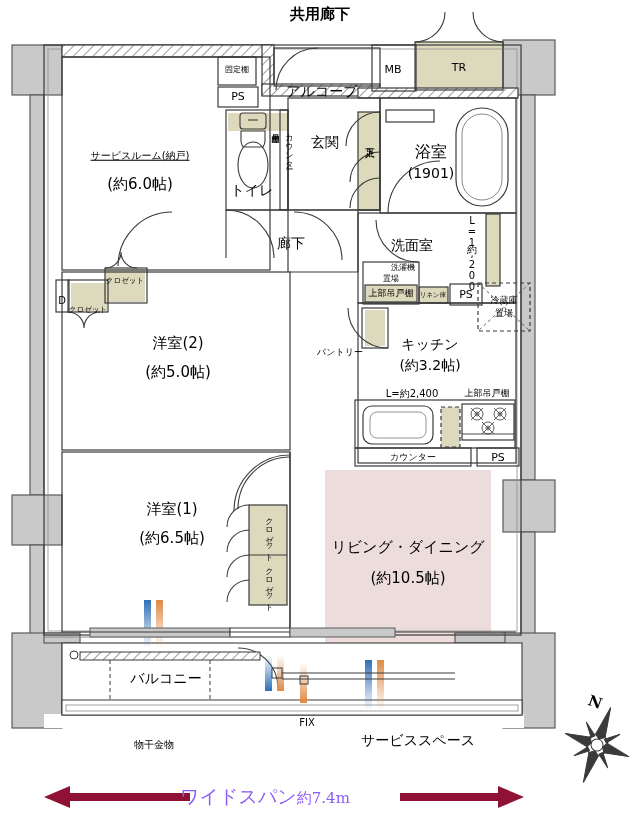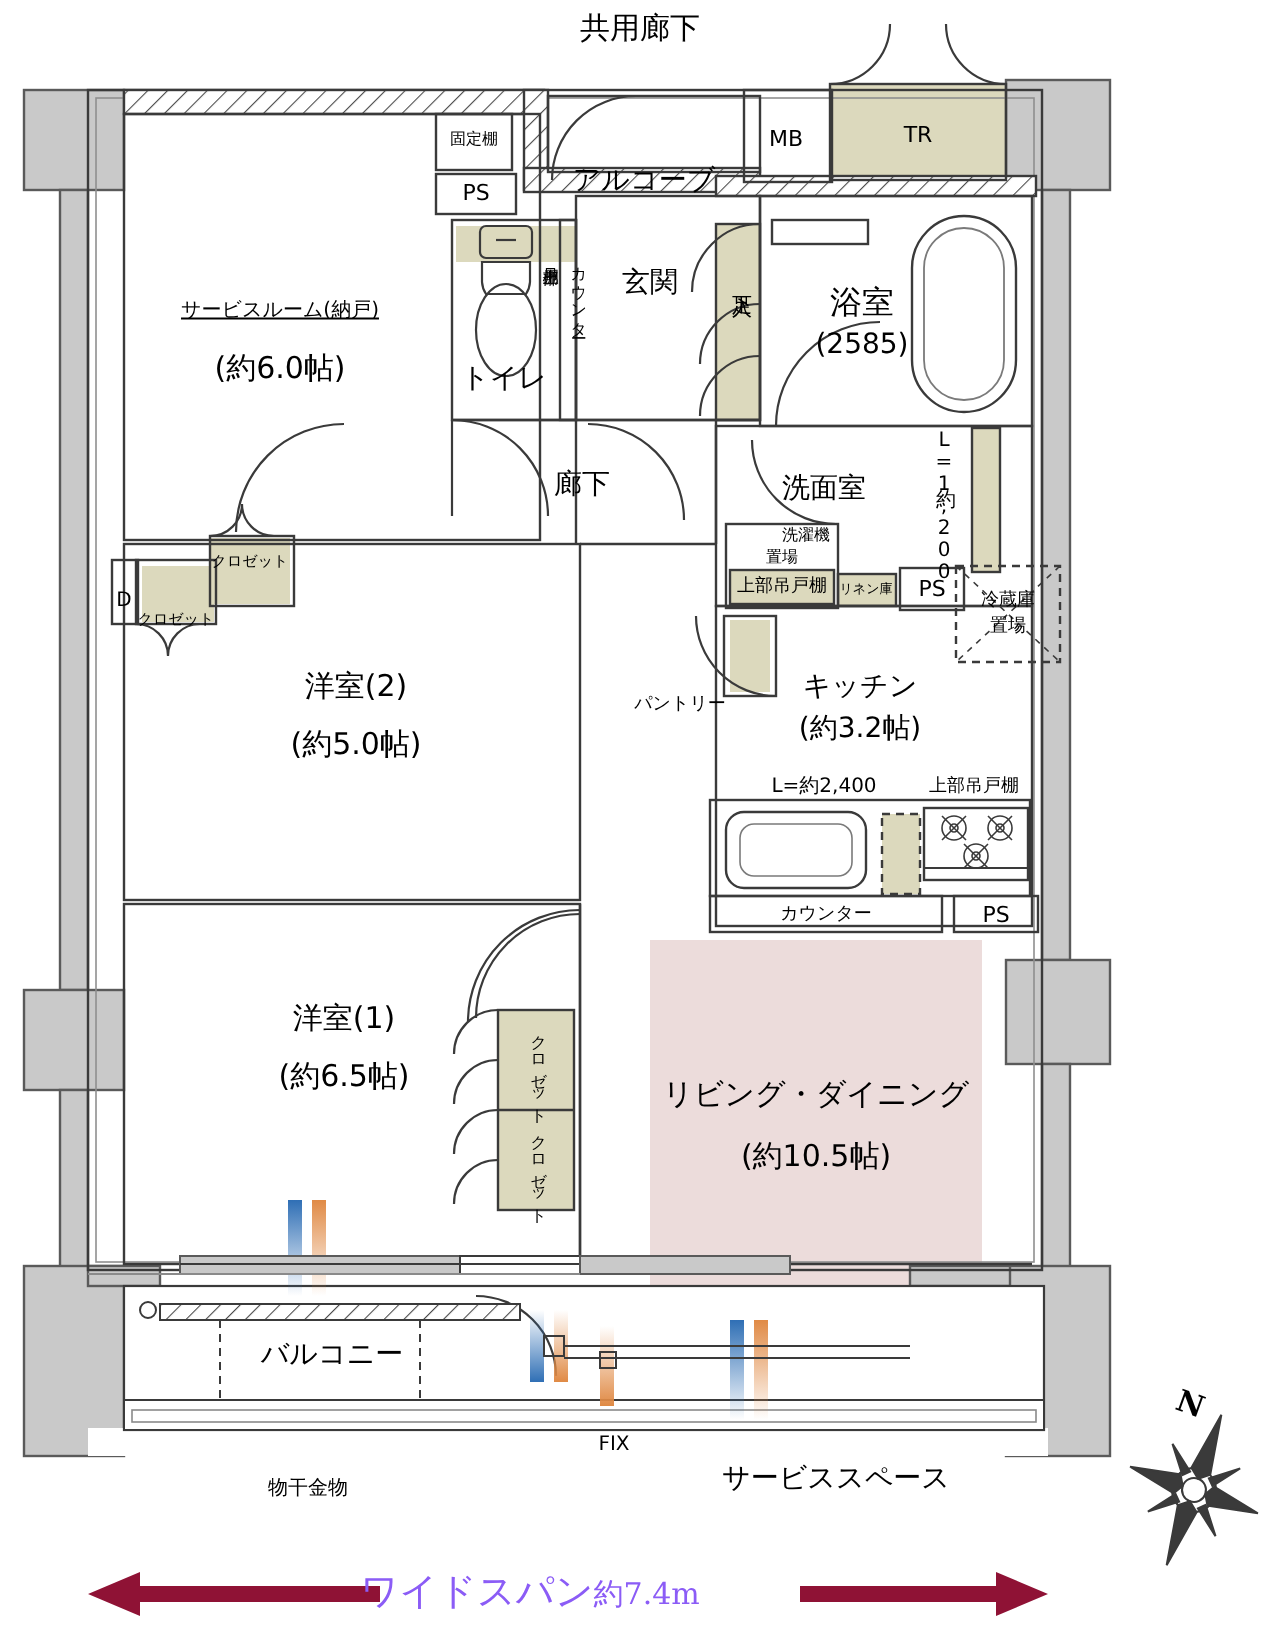--- a/index.html
+++ b/index.html
@@ -276,21 +276,21 @@
       <path d="M-34 0 L-9 5 L-6 0 L-9 -5 Z" fill="#3a3a3a"></path>
       <path d="M34 0 L9 5 L6 0 L9 -5 Z" fill="#3a3a3a"></path>
       <path d="M-18 -18 L-5 -8 L-8 -5 Z" fill="#3a3a3a"></path>
       <path d="M18 18 L5 8 L8 5 Z" fill="#3a3a3a"></path>
       <path d="M18 -18 L8 -5 L5 -8 Z" fill="#3a3a3a"></path>
       <path d="M-18 18 L-8 5 L-5 8 Z" fill="#3a3a3a"></path>
     </g>
   </g>
 </svg>
 
-<div class="lbl ctr" style="left:320px;top:15px;font-size:15px;">共用廊下</div>
+<div class="lbl ctr" style="left:320px;top:15px;font-size:15px;font-weight:bold;">共用廊下</div>
 
 <div class="lbl ctr" style="left:322px;top:67px;font-size:14px;margin-top:24px;">アルコーブ</div>
 
 <div class="lbl ctr" style="left:393px;top:70px;font-size:11px;">MB</div>
 
 <div class="lbl ctr" style="left:459px;top:68px;font-size:11px;">TR</div>
 
 <div class="lbl ctr" style="left:237px;top:70px;font-size:8px;">固定棚</div>
 
 <div class="lbl ctr" style="left:238px;top:97px;font-size:11px;">PS</div>
@@ -302,21 +302,21 @@
 
 <div class="lbl vert" style="left:270px;top:128px;font-size:8px;">上部吊戸棚</div>
 
 <div class="lbl vert" style="left:284px;top:128px;font-size:8px;">カウンター</div>
 
 <div class="lbl ctr" style="left:325px;top:142px;font-size:14px;">玄関</div>
 
 <div class="lbl vert" style="left:364px;top:140px;font-size:10px;">下足入</div>
 
 <div class="lbl ctr" style="left:431px;top:152px;font-size:16px;">浴室</div>
-<div class="lbl ctr" style="left:431px;top:173px;font-size:14px;">(2585)</div>
+<div class="lbl ctr" style="left:431px;top:173px;font-size:14px;">(1901)</div>
 
 <div class="lbl ctr" style="left:291px;top:243px;font-size:14px;">廊下</div>
 
 <div class="lbl ctr" style="left:412px;top:245px;font-size:14px;">洗面室</div>
 
 <div class="lbl vert" style="left:466px;top:215px;font-size:10px;">L=約1,200</div>
 
 <div class="lbl ctr" style="left:403px;top:268px;font-size:8px;">洗濯機</div>
 <div class="lbl ctr" style="left:391px;top:279px;font-size:8px;">置場</div>
 

